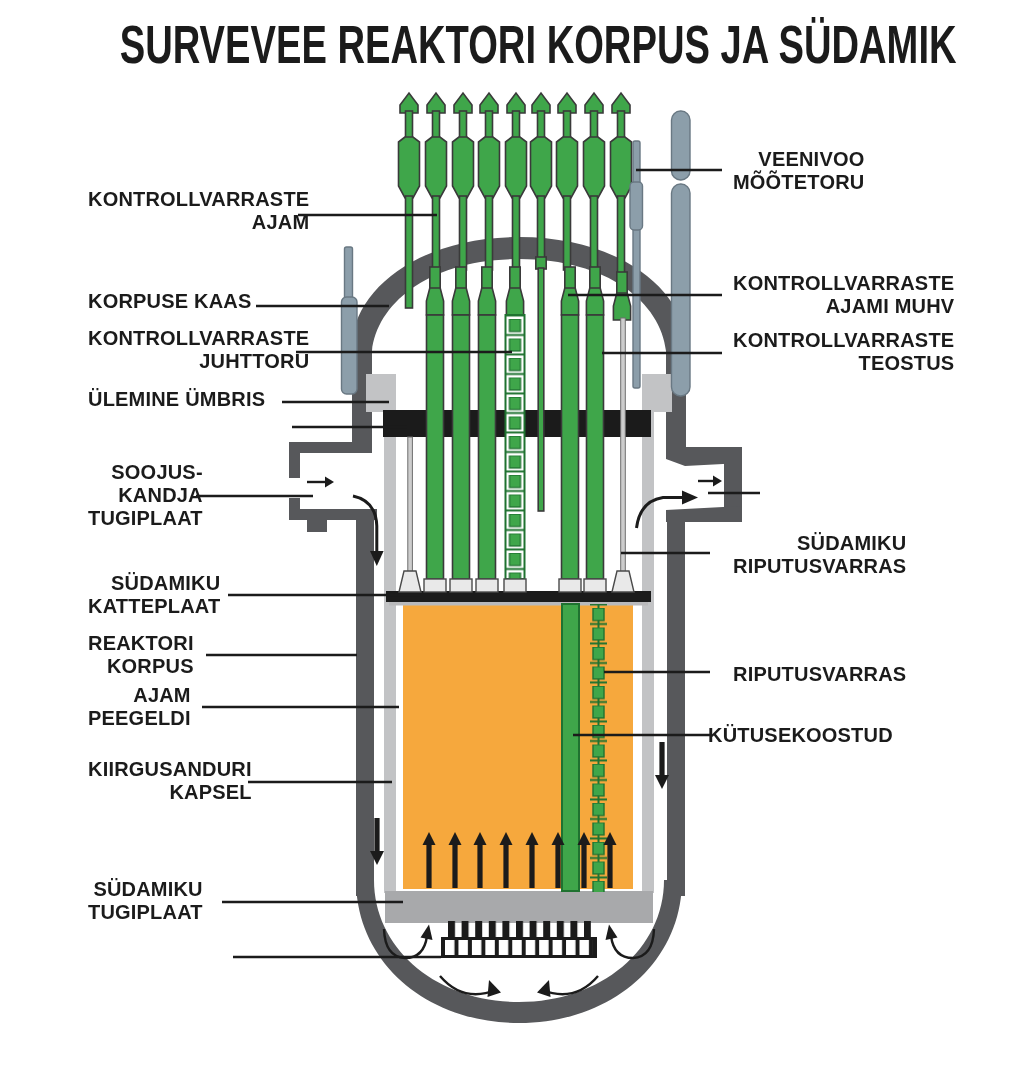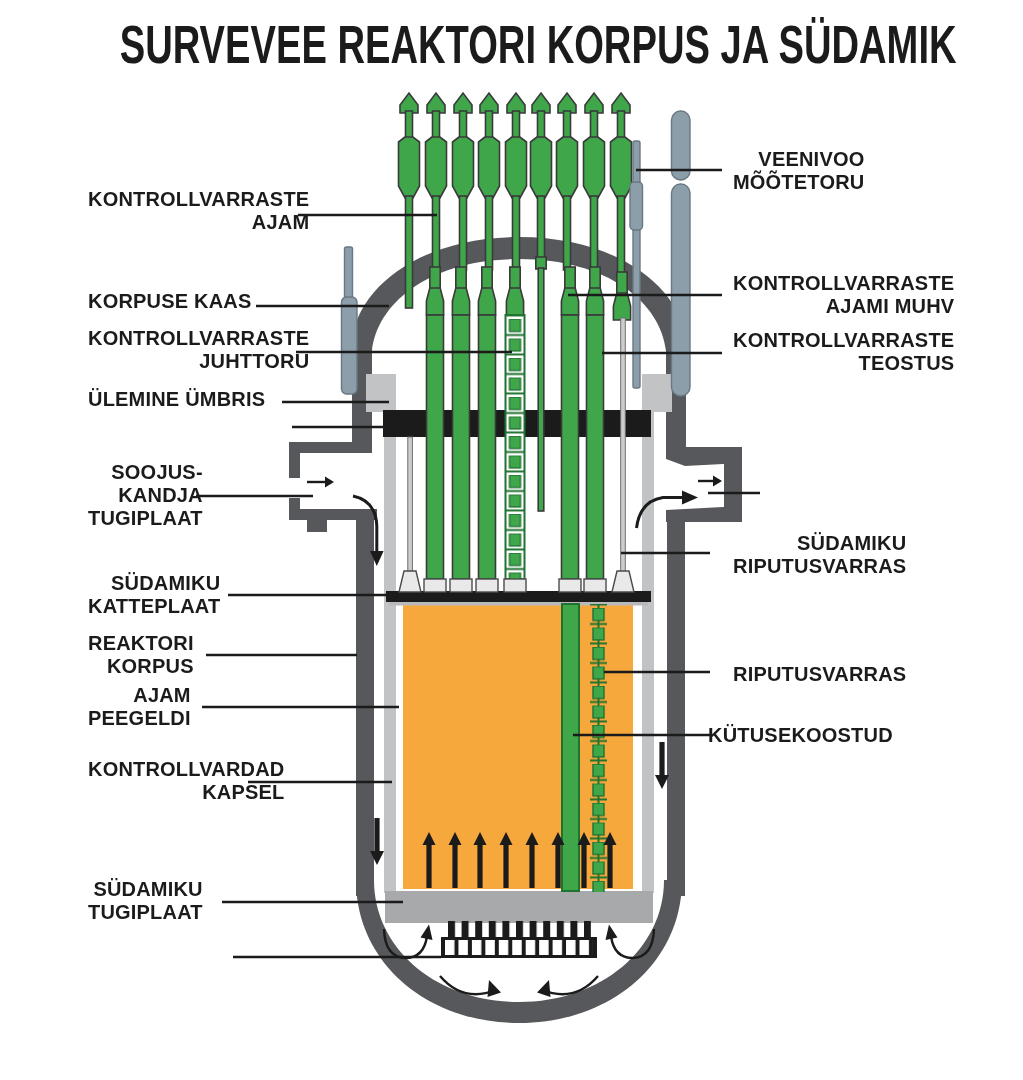--- a/index.html
+++ b/index.html
@@ -258,21 +258,21 @@
   <div class="lbl" style="left:88px;top:388px">ÜLEMINE ÜMBRIS</div>
   <div class="lbl" style="left:88px;top:461px">SOOJUS-
 KANDJA
 TUGIPLAAT</div>
   <div class="lbl" style="left:88px;top:572px">SÜDAMIKU
 KATTEPLAAT</div>
   <div class="lbl" style="left:88px;top:632px">REAKTORI
 KORPUS</div>
   <div class="lbl" style="left:88px;top:684px">AJAM
 PEEGELDI</div>
-  <div class="lbl" style="left:88px;top:758px">KONTROLLVARDAD
+  <div class="lbl" style="left:88px;top:758px">KIIRGUSANDURI
 KAPSEL</div>
   <div class="lbl" style="left:88px;top:878px">SÜDAMIKU
 TUGIPLAAT</div>
 
   <div class="lbl" style="left:733px;top:148px">VEENIVOO
 MÕÕTETORU</div>
   <div class="lbl" style="left:733px;top:272px">KONTROLLVARRASTE
 AJAMI MUHV</div>
   <div class="lbl" style="left:733px;top:329px">KONTROLLVARRASTE
 TEOSTUS</div>

